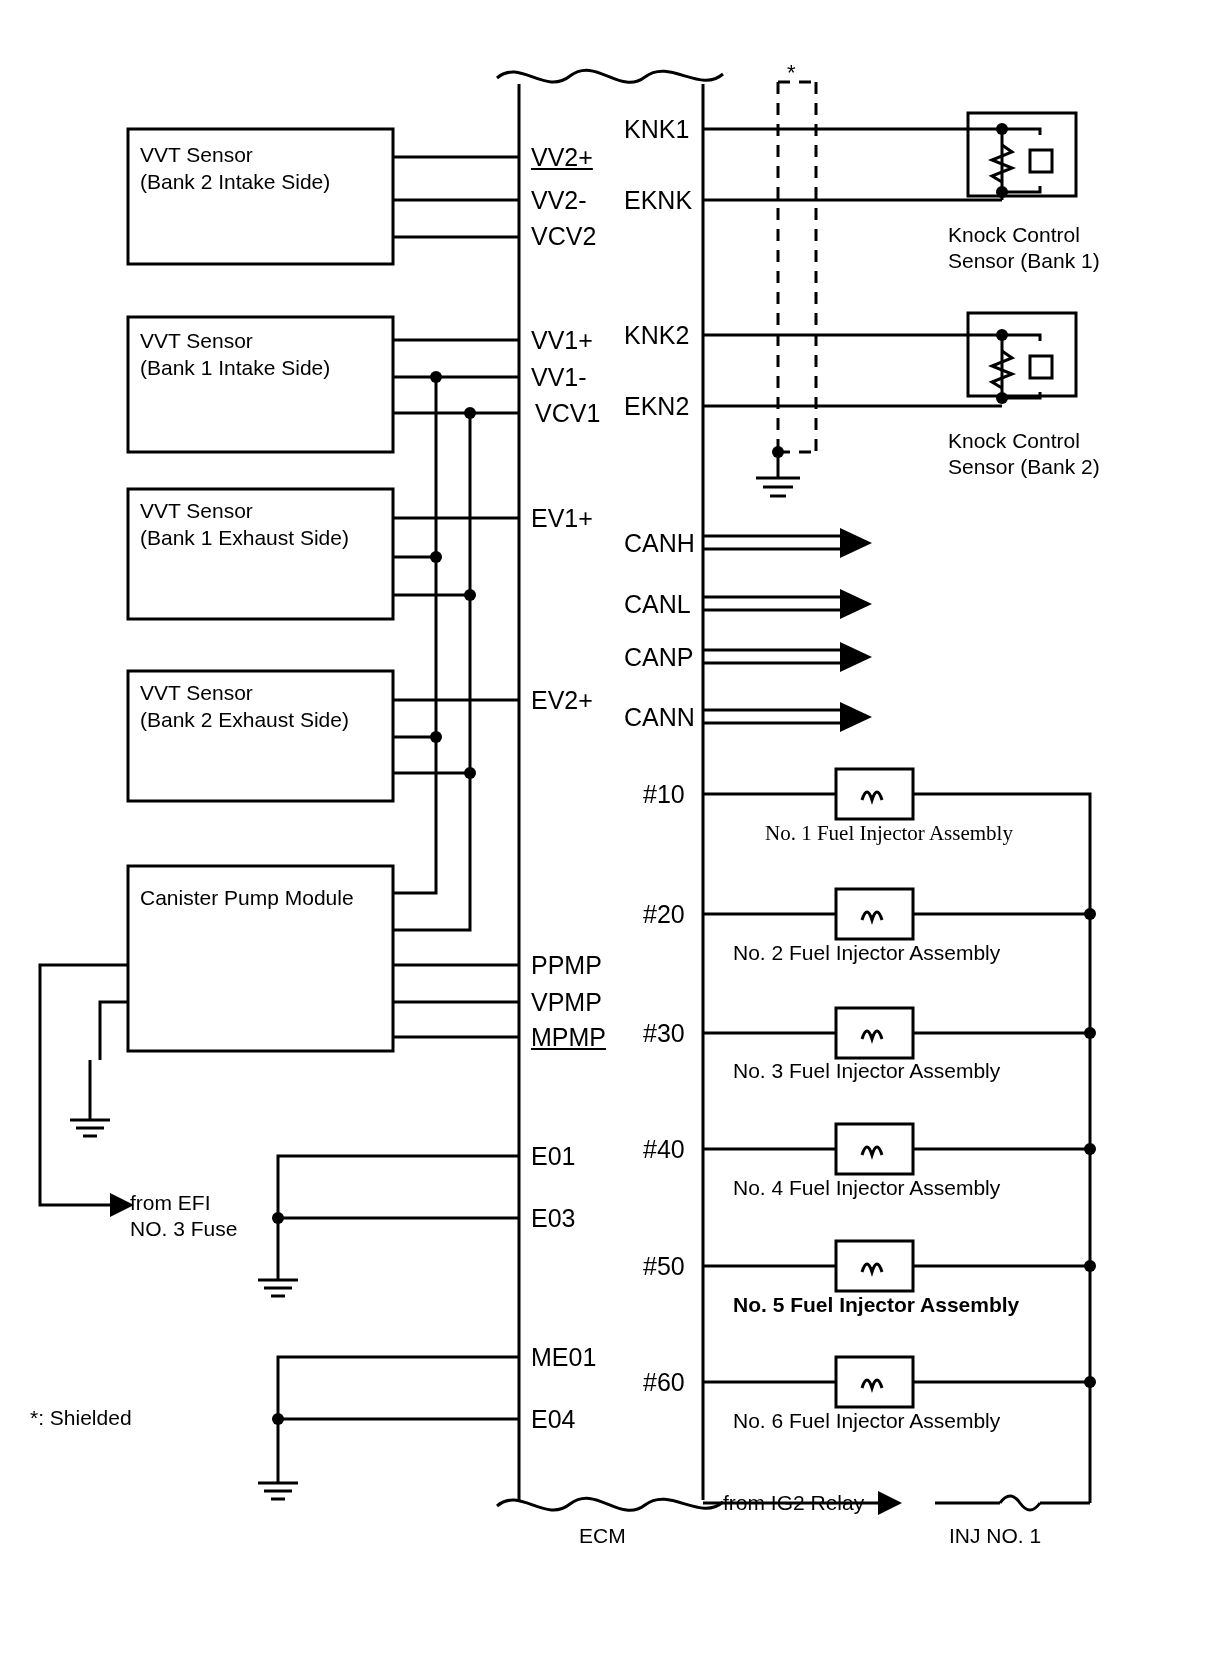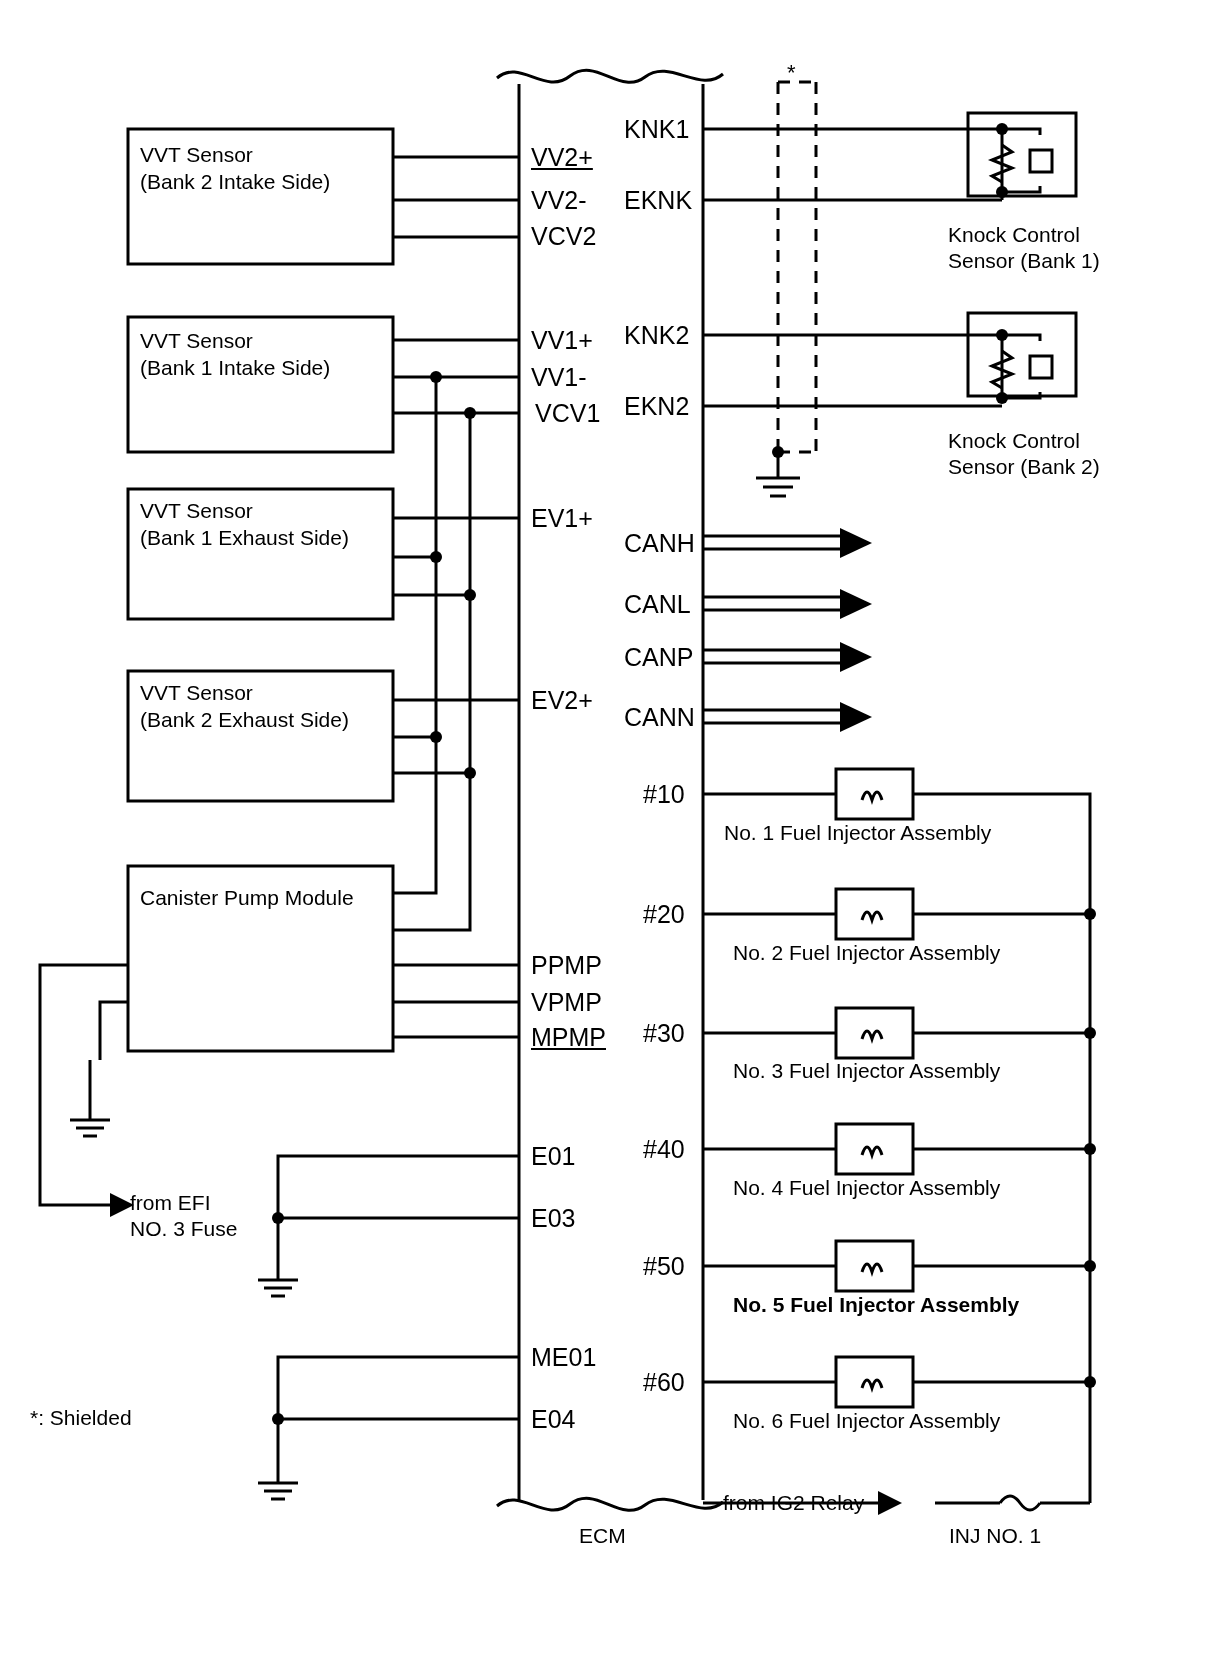--- a/index.html
+++ b/index.html
@@ -223,21 +223,21 @@
   <div class="pin" style="left:643px;top:1370px;">#60</div>
 
   <div class="lbl" style="left:948px;top:222px;">Knock Control
 Sensor (Bank 1)</div>
   <div class="lbl" style="left:948px;top:428px;">Knock Control
 Sensor (Bank 2)</div>
 
   <div class="lbl" style="left:787px;top:60px;font-size:22px;">*</div>
 
 
-  <div class="lbl" style="left:724px;top:820px;">No. 1 Fuel Injector Assembly</div>
+  <div class="lbl" style="left:765px;top:820px;font-family:Liberation Serif, serif;">No. 1 Fuel Injector Assembly</div>
   <div class="lbl" style="left:733px;top:940px;">No. 2 Fuel Injector Assembly</div>
   <div class="lbl" style="left:733px;top:1058px;">No. 3 Fuel Injector Assembly</div>
   <div class="lbl" style="left:733px;top:1175px;">No. 4 Fuel Injector Assembly</div>
   <div class="lbl" style="left:733px;top:1292px;font-weight:bold;">No. 5 Fuel Injector Assembly</div>
   <div class="lbl" style="left:733px;top:1408px;">No. 6 Fuel Injector Assembly</div>
 
   <div class="lbl" style="left:130px;top:1190px;">from EFI
 NO. 3 Fuse</div>
   <div class="lbl" style="left:723px;top:1490px;">from IG2 Relay</div>
   <div class="lbl" style="left:949px;top:1523px;">INJ NO. 1</div>

